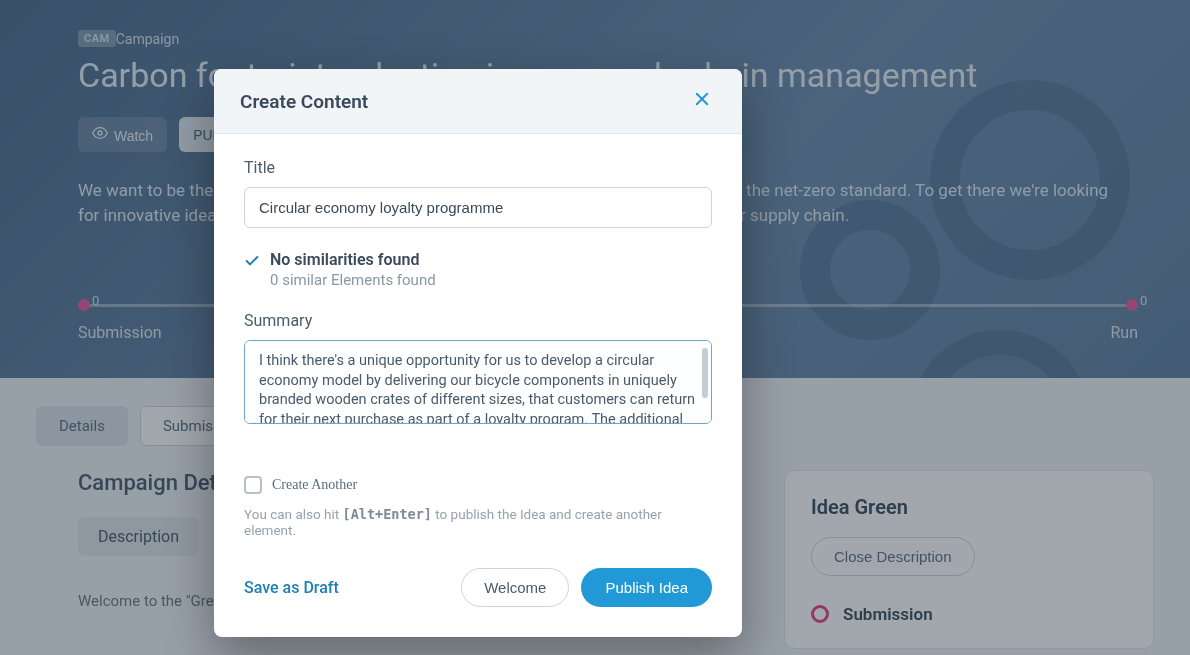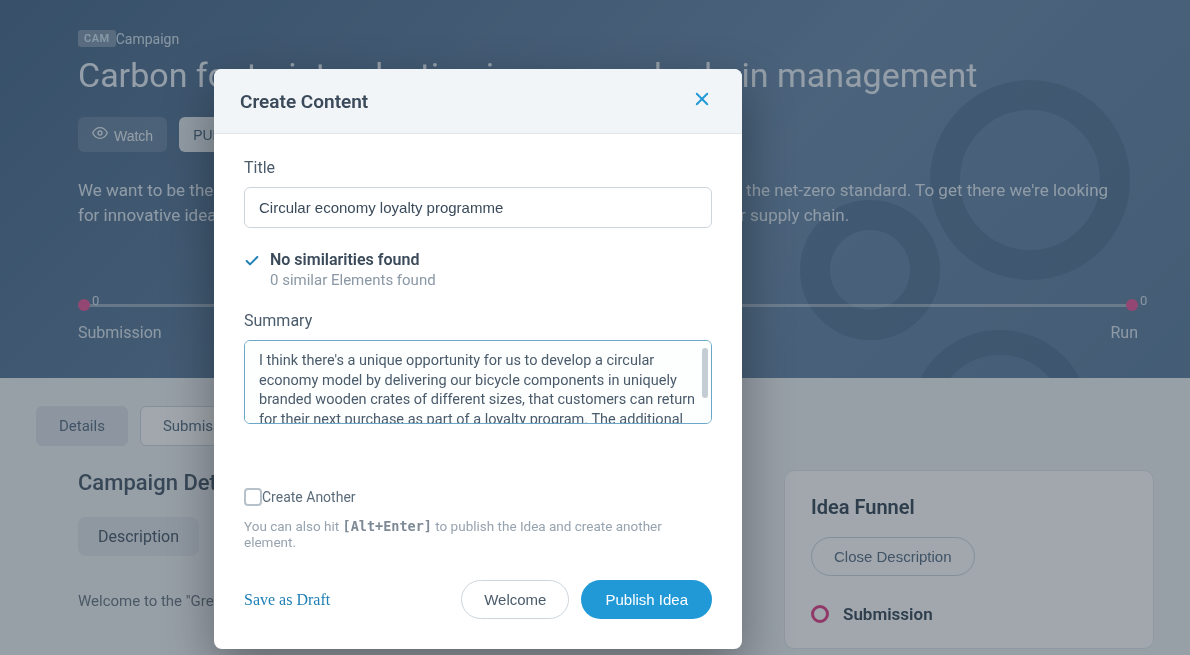--- a/index.html
+++ b/index.html
@@ -154,31 +154,31 @@
   padding: 10px 14px; font-size: 14.5px; color: #4a5b6b;
   line-height: 1.35; height: 84px; resize: none;
   background: #fdfefe;
   font-family: inherit;
 }
 .textarea-scrollbar {
   position: absolute; right: 4px; top: 8px; width: 6px; height: 50px;
   background: #c5cdd4; border-radius: 3px;
 }
 
-.create-another { display: flex; align-items: center; margin-top: 60px; }
+.create-another { display: flex; align-items: center; gap: 10px; margin-top: 48px; font-family: Liberation Serif, serif; }
 .checkbox { width: 18px; height: 18px; border: 2px solid #b7c1ca; border-radius: 4px; cursor: pointer; }
 .ca-label { font-size: 14px; color: #5a6b7a; }
 .hint { font-size: 13.5px; color: #97a3af; margin-top: 12px; }
 .hint code { font-family: ui-monospace, monospace; font-weight: 600; color: #7d8a96; margin-top: 24px; }
 
 .modal-footer {
   display: flex; justify-content: space-between; align-items: center;
   padding: 22px 30px 30px;
 }
-.save-draft { color: #1f7fb5; font-size: 16px; font-weight: 500; cursor: pointer; font-family: Liberation Serif, serif; }
+.save-draft { color: #1f7fb5; font-size: 16px; font-weight: 500; cursor: pointer; }
 .footer-right { display: flex; gap: 12px; }
 .btn-cancel {
   border: 1px solid #cdd5dc; background: #fff; color: #4a5b6b;
   padding: 10px 22px; border-radius: 22px; font-size: 15px; cursor: pointer;
 }
 .btn-publish {
   border: none; background: #2199d6; color: #fff;
   padding: 10px 24px; border-radius: 22px; font-size: 15px; font-weight: 500; cursor: pointer;
 }
 </style>
@@ -244,21 +244,21 @@
     <div class="tab active">Details</div>
     <div class="tab">Submissions</div>
   </div>
   <div class="lower-grid">
     <div class="left-col">
       <div class="campaign-det">Campaign Details</div>
       <div class="desc-tab">Description</div>
       <div class="welcome">Welcome to the "Green Wheels" Ideation Campaign!</div>
     </div>
     <div class="right-col">
-      <div class="funnel-title">Idea Funnel</div>
+      <div class="funnel-title">Idea Green</div>
       <button class="close-sub">Close Description</button>
       <div class="sub-row">
         <span class="sub-circle"></span>
         <span class="sub-label">Submission</span>
       </div>
     </div>
   </div>
 </div>
 
 <div class="dim-overlay"></div>

